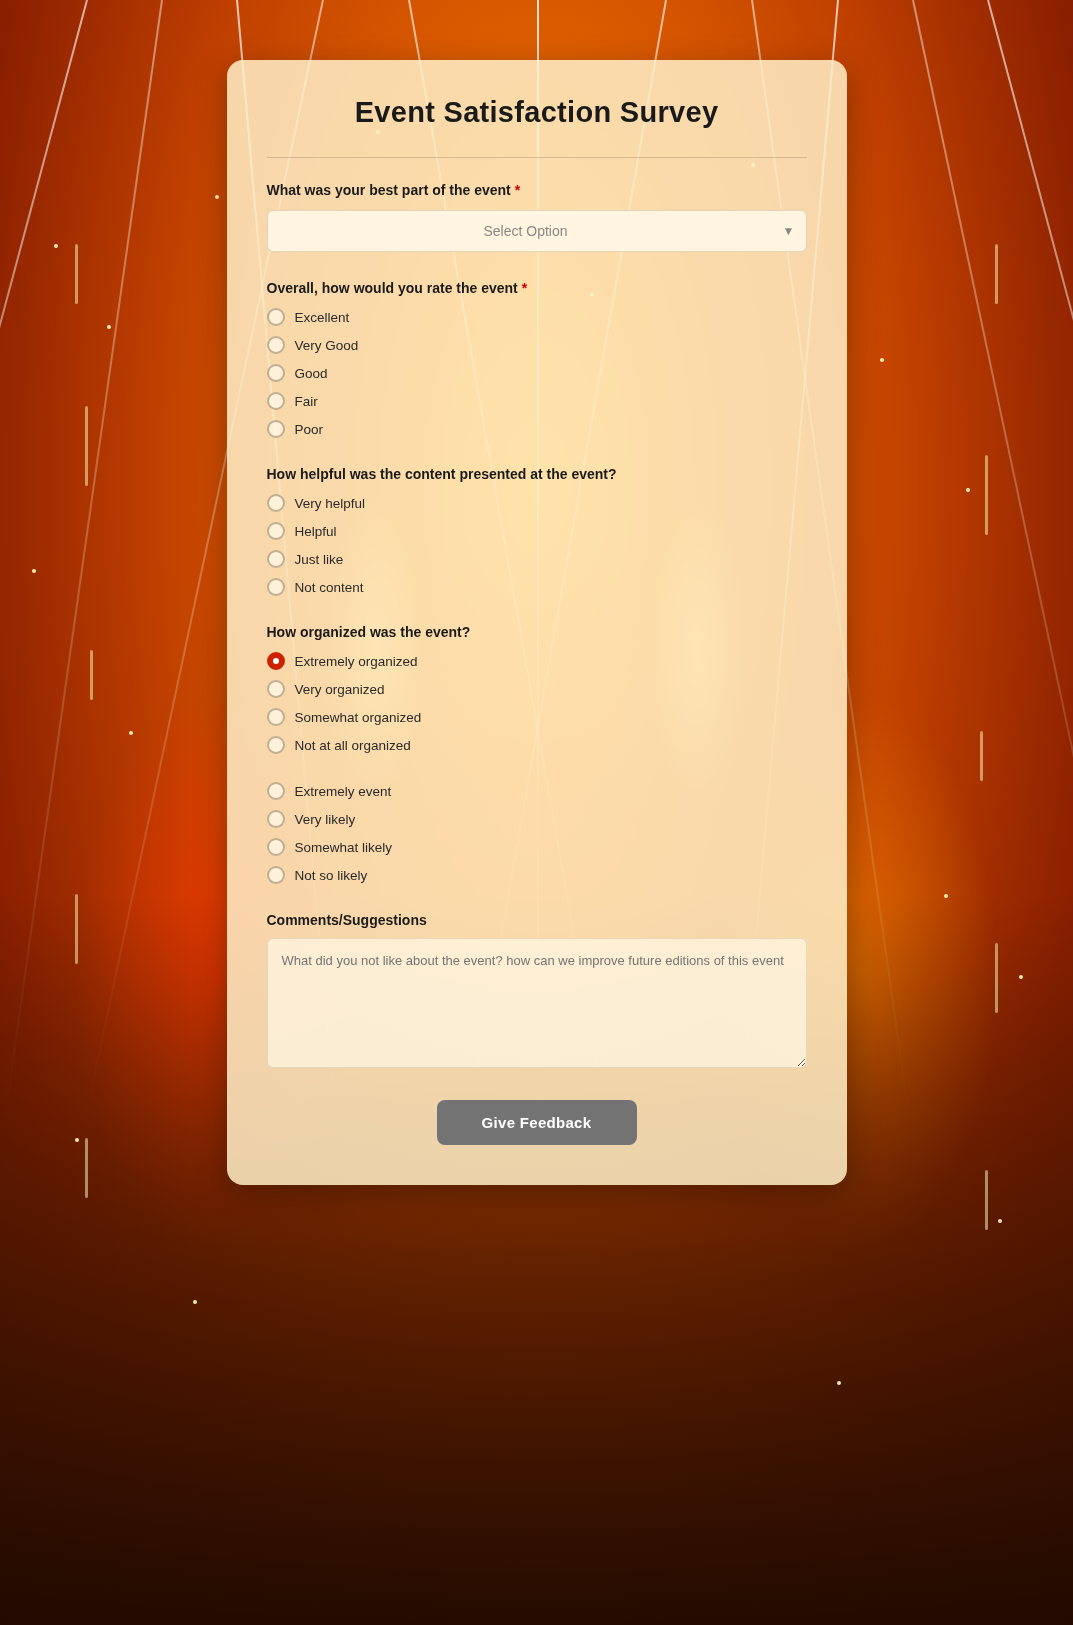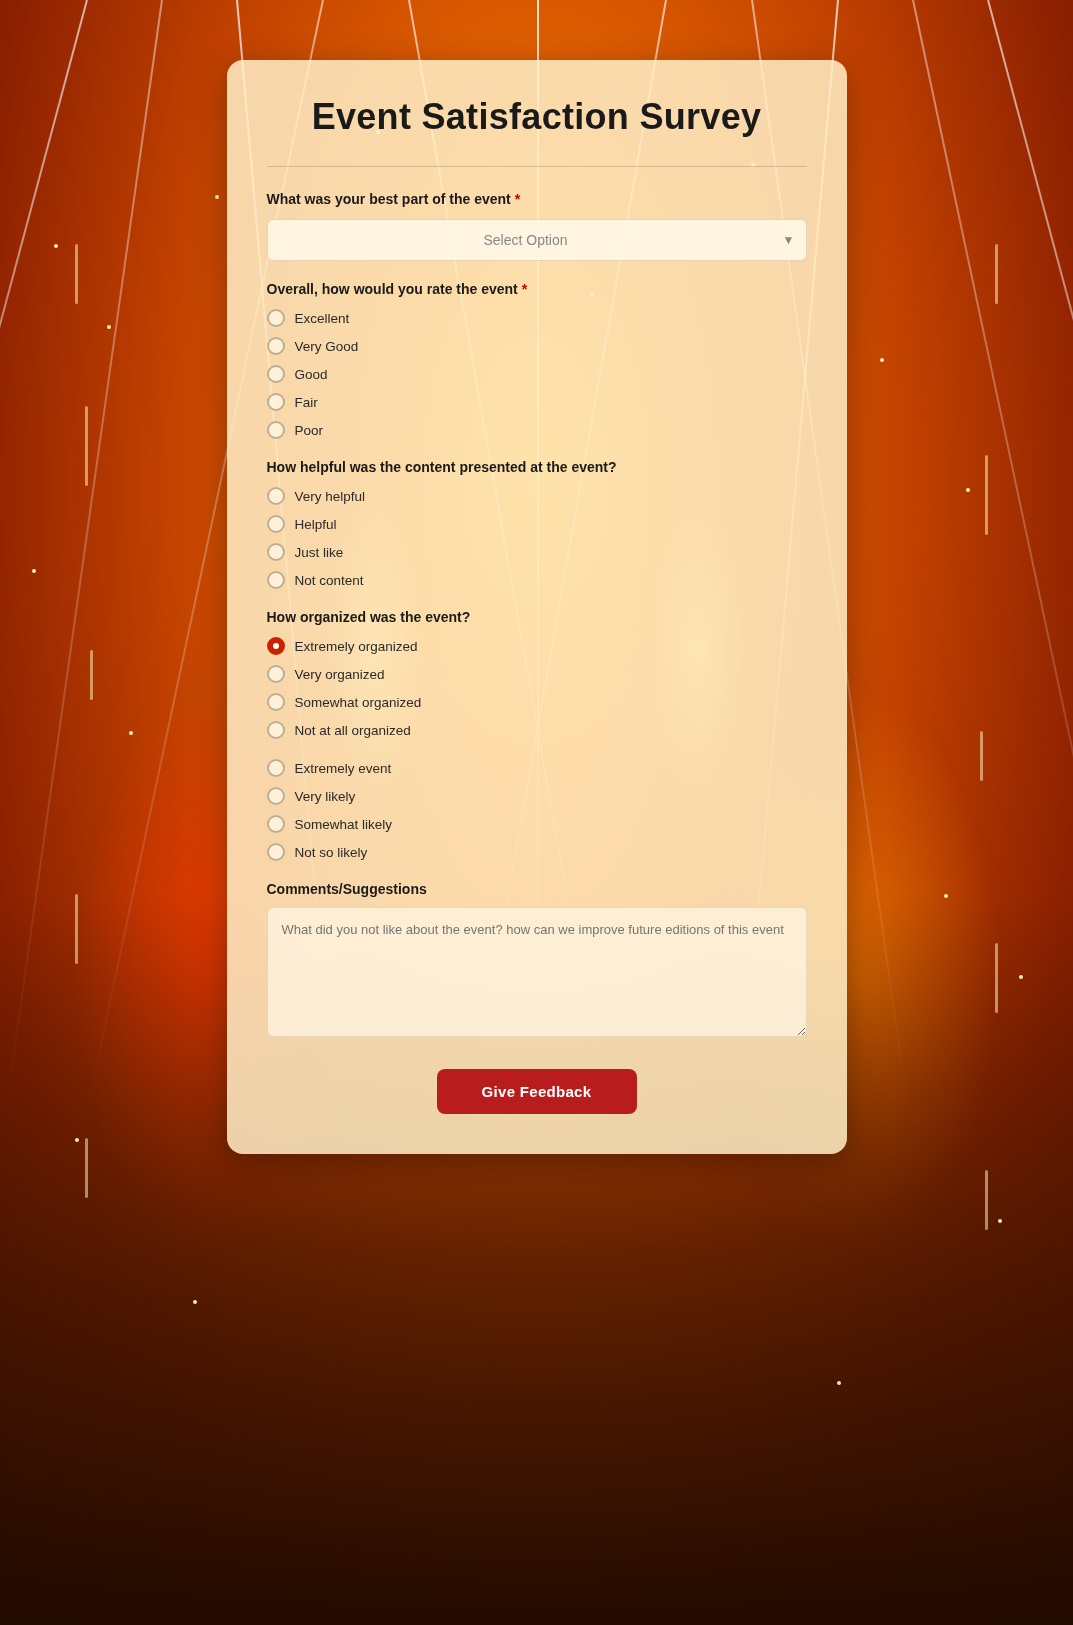--- a/index.html
+++ b/index.html
@@ -81,21 +81,21 @@
 
     .form-card {
       background: rgba(255, 240, 200, 0.85);
       border-radius: 16px;
       width: 620px;
       padding: 36px 40px 40px 40px;
       box-shadow: 0 8px 32px rgba(0,0,0,0.3);
     }
 
     .form-title {
-      font-size: 36px;
+      font-size: 29px;
       font-weight: 700;
       color: #1a1a1a;
       text-align: center;
       margin-bottom: 28px;
       letter-spacing: 0.3px;
     }
 
     .divider {
       border: none;
       border-top: 1px solid rgba(0,0,0,0.15);
@@ -107,21 +107,21 @@
       font-weight: 600;
       color: #1a1a1a;
       margin-bottom: 12px;
     }
 
     .question-label .required {
       color: #cc0000;
     }
 
     .section {
-      margin-bottom: 20px;
+      margin-bottom: 28px;
     }
 
     
     .select-wrapper {
       position: relative;
       margin-bottom: 4px;
     }
 
     .select-field {
       width: 100%;
@@ -227,21 +227,21 @@
       outline: none;
       font-family: inherit;
     }
 
     
     .submit-btn {
       display: block;
       width: 200px;
       margin: 28px auto 0 auto;
       padding: 14px 20px;
-      background: #b91c1c;
+      background: #737373;
       color: white;
       border: none;
       border-radius: 8px;
       font-size: 15px;
       font-weight: 600;
       cursor: pointer;
       text-align: center;
       letter-spacing: 0.3px;
     }
 

